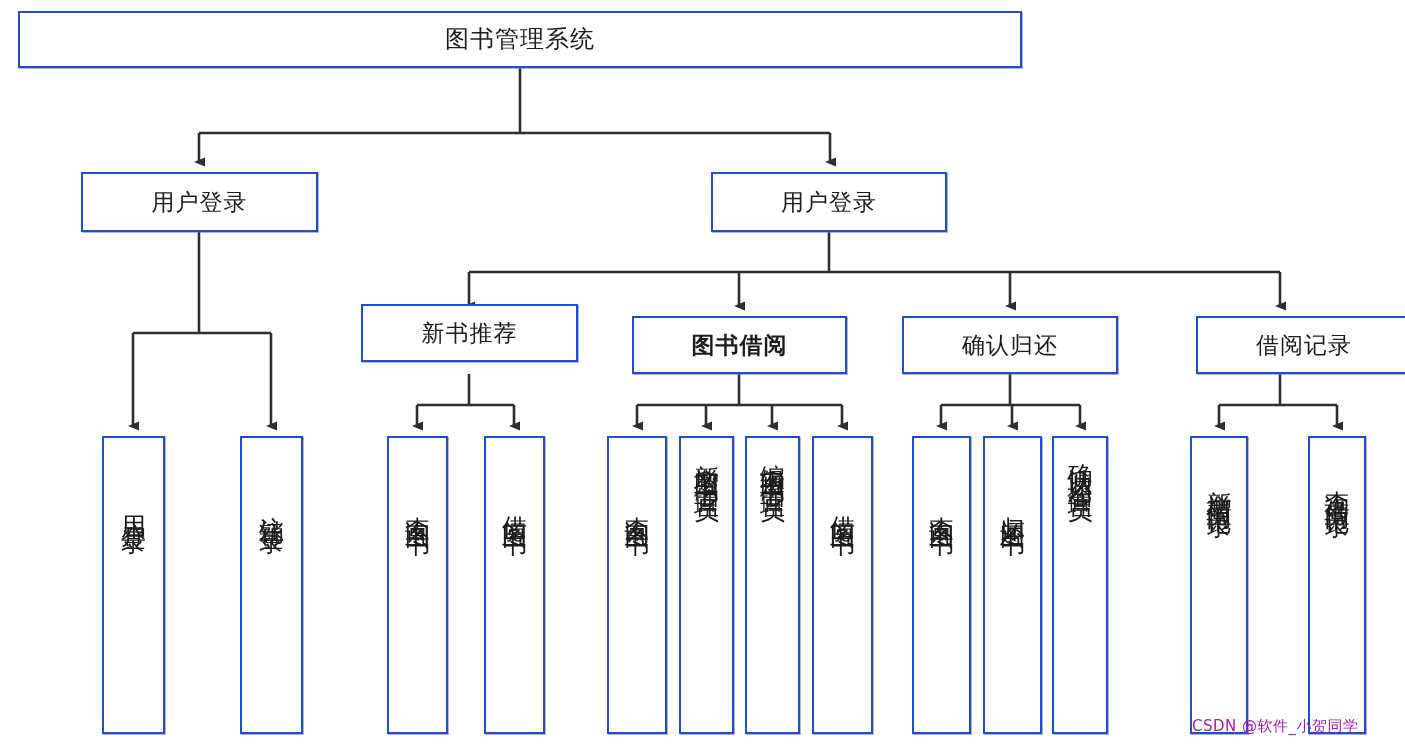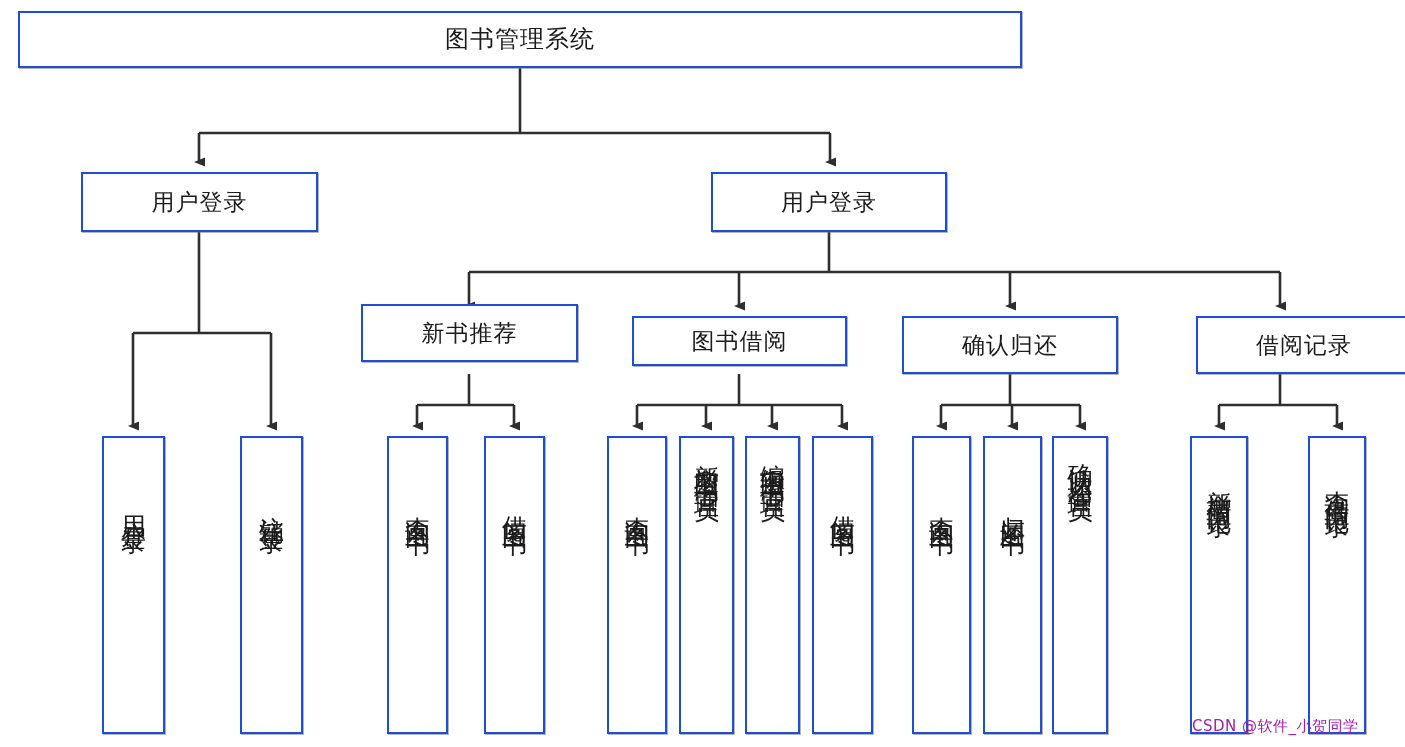--- a/index.html
+++ b/index.html
@@ -131,21 +131,21 @@
   <div class="node horiz" style="left:81px; top:172px; width:237px; height:60px;">
     <span class="label">用户登录</span>
   </div>
   <div class="node horiz" style="left:711px; top:172px; width:236px; height:60px;">
     <span class="label">用户登录</span>
   </div>
 
   <div class="node horiz" style="left:361px; top:304px; width:217px; height:58px;">
     <span class="label">新书推荐</span>
   </div>
-  <div class="node horiz" style="left:632px; top:316px; width:215px; height:50px;">
+  <div class="node horiz" style="left:632px; top:316px; width:215px; height:58px;font-weight:bold;">
     <span class="label">图书借阅</span>
   </div>
   <div class="node horiz" style="left:902px; top:316px; width:216px; height:58px;">
     <span class="label">确认归还</span>
   </div>
   <div class="node horiz" style="left:1172px; top:316px; width:216px; height:58px;margin-left:24px;">
     <span class="label">借阅记录</span>
   </div>
 
   <div class="node vert" style="left:102px; top:436px; width:63px; height:298px; padding-top:58px;">

